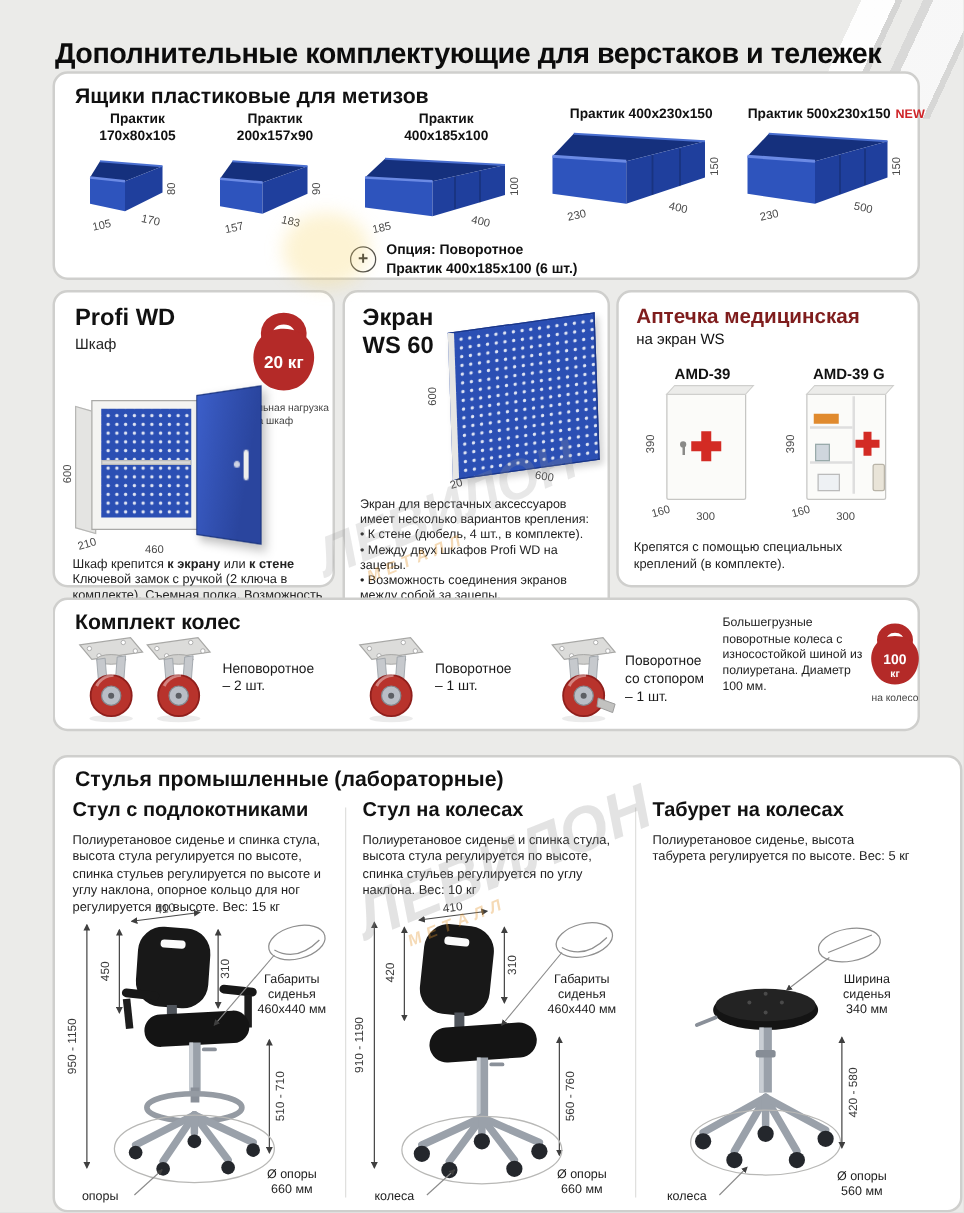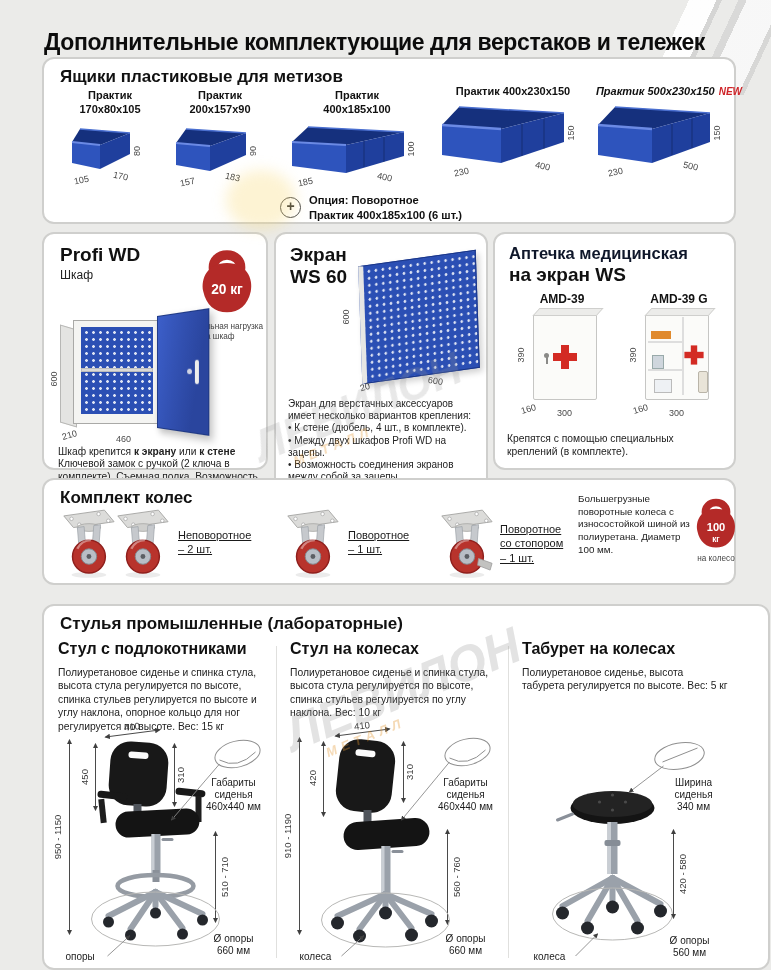--- a/index.html
+++ b/index.html
@@ -42,21 +42,21 @@
   
   .kit{position:absolute;width:62px;height:84px;background:#fbfbf9;border:1.5px solid #c6c6c4;border-radius:2px;}
   .kit::before{content:"";position:absolute;left:2px;top:-7px;width:100%;height:6px;background:#ececea;border:1px solid #cfcfcd;transform:skewX(-42deg);}
   .cross{position:absolute;width:24px;height:24px;}
   .cross::before{content:"";position:absolute;left:8px;top:0;width:8px;height:24px;background:#d32b24;}
   .cross::after{content:"";position:absolute;left:0;top:8px;width:24px;height:8px;background:#d32b24;}
   .keyhole{position:absolute;left:10px;top:38px;width:5px;height:5px;border-radius:50%;background:#8a8a88;}
   .keyhole::after{content:"";position:absolute;left:1.5px;top:4px;width:2px;height:7px;background:#8a8a88;}
   .kit-shelf{position:absolute;background:#dedede;}
   .kit-item{position:absolute;}
-  .wheel-label{position:absolute;font-size:11px;color:#1a1a1a;line-height:1.3;text-decoration:underline;}
+  .wheel-label{position:absolute;font-size:11px;color:#1a1a1a;line-height:1.3;}
   .chair-col-title{position:absolute;font-size:16px;font-weight:800;color:#111;}
   .chair-desc{position:absolute;width:206px;font-size:10.3px;color:#222;line-height:1.3;}
   .vsep{position:absolute;width:1px;background:#e0e0de;}
   
   svg text{font-family:"Liberation Sans",sans-serif;}
   .dimtxt{font-size:9.5px;fill:#3a3a3a;}
   .dimln{stroke:#4a4a4a;stroke-width:1;fill:none;}
   .ptr{stroke:#8a8a8a;stroke-width:.9;fill:none;}
   .sketch{fill:none;stroke:#8f8f8f;stroke-width:1;}
   .lbl{font-size:10px;fill:#1c1c1c;}
@@ -163,21 +163,21 @@
         <line x1="23" y1="8" x2="128" y2="14" stroke="#4a6fd0" stroke-width="1.5"></line>
         <line x1="86" y1="25" x2="86" y2="57" stroke="rgba(0,0,0,.18)" stroke-width="1.5"></line>
         <line x1="108" y1="20" x2="108" y2="50" stroke="rgba(0,0,0,.18)" stroke-width="1.5"></line>
         <text class="bdim" transform="rotate(-90 138 34)" x="138" y="34" text-anchor="middle">150</text>
         <text class="bdim" transform="rotate(-12 26 76)" x="26" y="76" text-anchor="middle">230</text>
         <text class="bdim" transform="rotate(12 106 70)" x="106" y="70" text-anchor="middle">400</text>
       </svg>
     </div>
 
     <div class="binwrap" style="left:548px;top:26px;width:154px;">
-      <div class="prod-label" style="position:static;font-style:italic;">
+      <div class="prod-label" style="position:static;">
         <span>Практик 500х230х150</span><span class="new-badge">NEW</span>
       </div>
       <svg width="140" height="94" viewBox="0 0 140 94">
         <polygon points="6,26 23,8 118,14 60,30" fill="#15307d"></polygon>
         <polygon points="6,26 60,30 60,64 6,56" fill="#2e54bd"></polygon>
         <polygon points="60,30 118,14 118,43 60,64" fill="#1f3f9d"></polygon>
         <line x1="6" y1="26" x2="60" y2="30" stroke="#6b8ae4" stroke-width="2.5"></line>
         <line x1="23" y1="8" x2="118" y2="14" stroke="#4a6fd0" stroke-width="1.5"></line>
         <line x1="80" y1="25" x2="80" y2="56" stroke="rgba(0,0,0,.18)" stroke-width="1.5"></line>
         <line x1="100" y1="20" x2="100" y2="49" stroke="rgba(0,0,0,.18)" stroke-width="1.5"></line>
@@ -240,22 +240,22 @@
     <div class="sm" style="position:absolute;left:12px;top:164px;width:194px;font-size:10px;line-height:1.22;">
       <div>Экран для верстачных аксессуаров</div>
       <div>имеет несколько вариантов крепления:</div>
       <div>• К стене (дюбель, 4 шт., в комплекте).</div>
       <div>• Между двух шкафов Profi WD на зацепы.</div>
       <div style="padding-left:0;">• Возможность соединения экранов между собой за зацепы.</div>
     </div>
   </div>
 
   <div class="card" id="card-apt" style="left:493px;top:232px;width:243px;height:238px;">
-    <div style="position:absolute;left:14px;top:10px;font-size:16.5px;font-weight:800;color:#0f172a;">Аптечка медицинская</div>
-    <div style="position:absolute;left:14px;top:30px;font-size:19px;font-weight:700;color:#111;">на экран WS</div>
+    <div style="position:absolute;left:14px;top:10px;font-size:16.5px;font-weight:800;color:#7f1d1d;">Аптечка медицинская</div>
+    <div style="position:absolute;left:14px;top:30px;font-size:12px;font-weight:400;color:#111;">на экран WS</div>
 
     <div style="position:absolute;left:26px;top:58px;width:82px;text-align:center;font-size:12px;font-weight:700;color:#111;">AMD-39</div>
     <div style="position:absolute;left:138px;top:58px;width:92px;text-align:center;font-size:12px;font-weight:700;color:#111;">AMD-39 G</div>
 
     <div class="kit" style="left:38px;top:80px;">
       <div class="cross" style="left:19px;top:30px;"></div>
       <div class="keyhole"></div>
     </div>
     <span class="vdim" style="left:18px;top:116px;">390</span>
     <span class="adim" style="left:26px;top:170px;transform:rotate(-16deg);">160</span>

